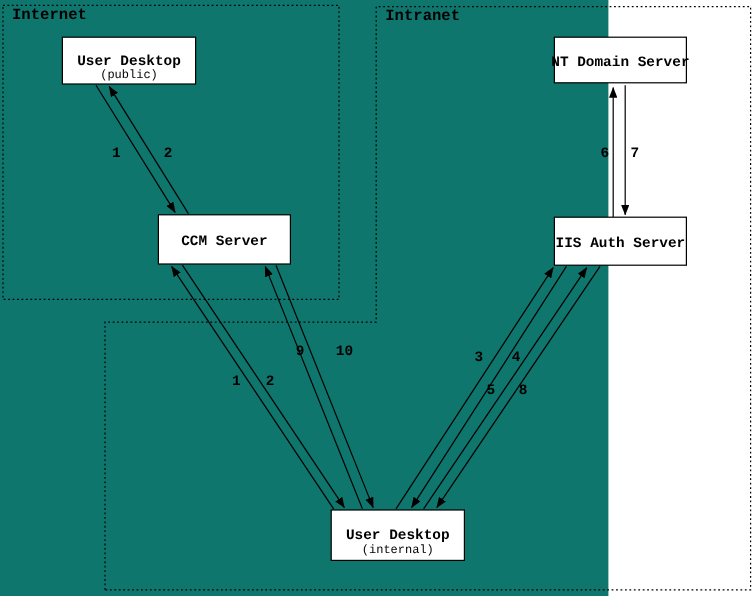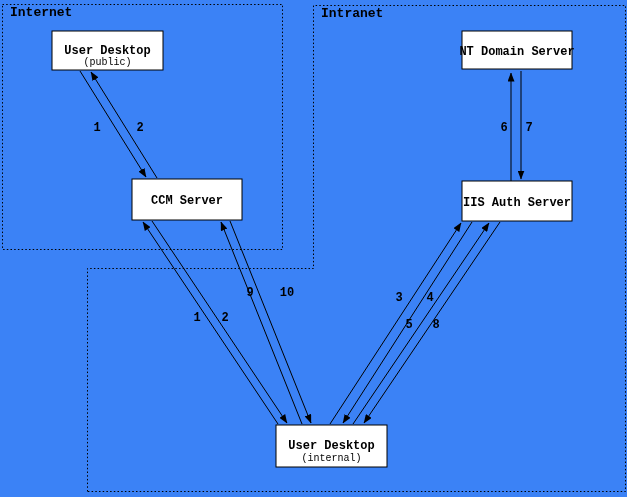--- a/index.html
+++ b/index.html
@@ -2,23 +2,23 @@
 <html><head>
 <meta charset="utf-8">
 <style>
   html, body {
     margin: 0;
     padding: 0;
     background: #ffffff;
   }
   .canvas {
     position: relative;
-    width: 627px;
+    width: 507px;
     height: 497px;
-    background: #3b82f6;
+    background: #0f766e;
     font-family: "Liberation Mono", "DejaVu Sans Mono", monospace;
   }
   svg { display: block; }
   .zone-border {
     fill: none;
     stroke: #000000;
     stroke-width: 1;
     stroke-dasharray: 1.5 2.2;
   }
   .node-box {

